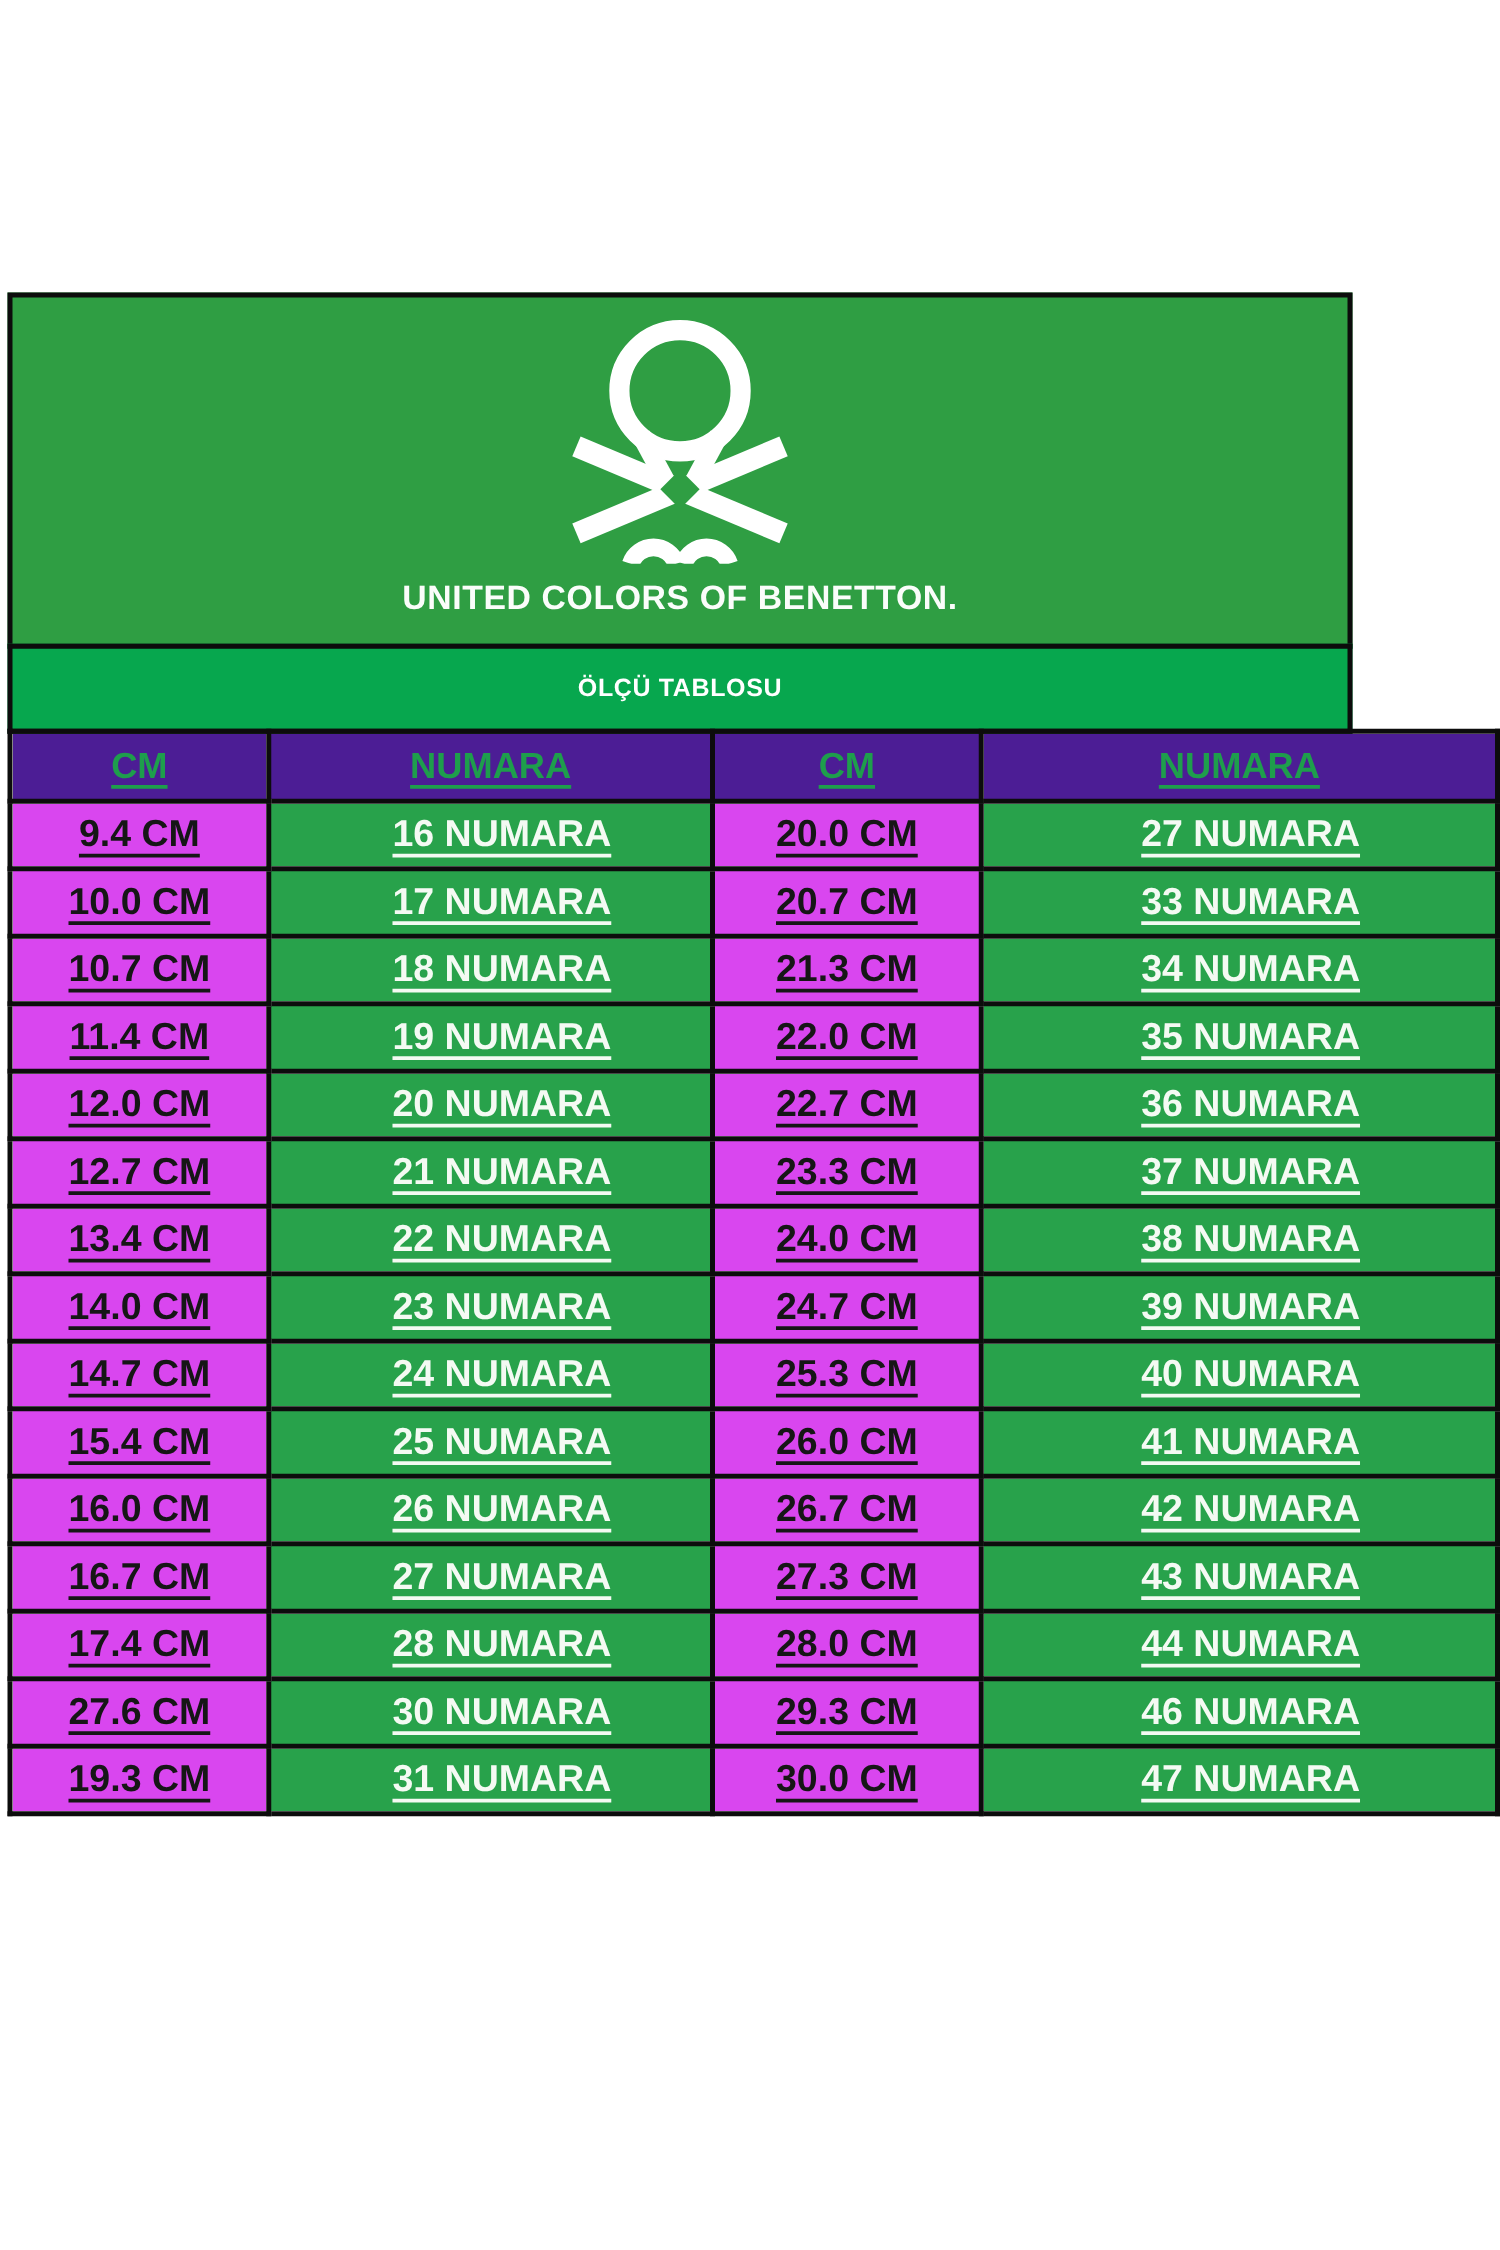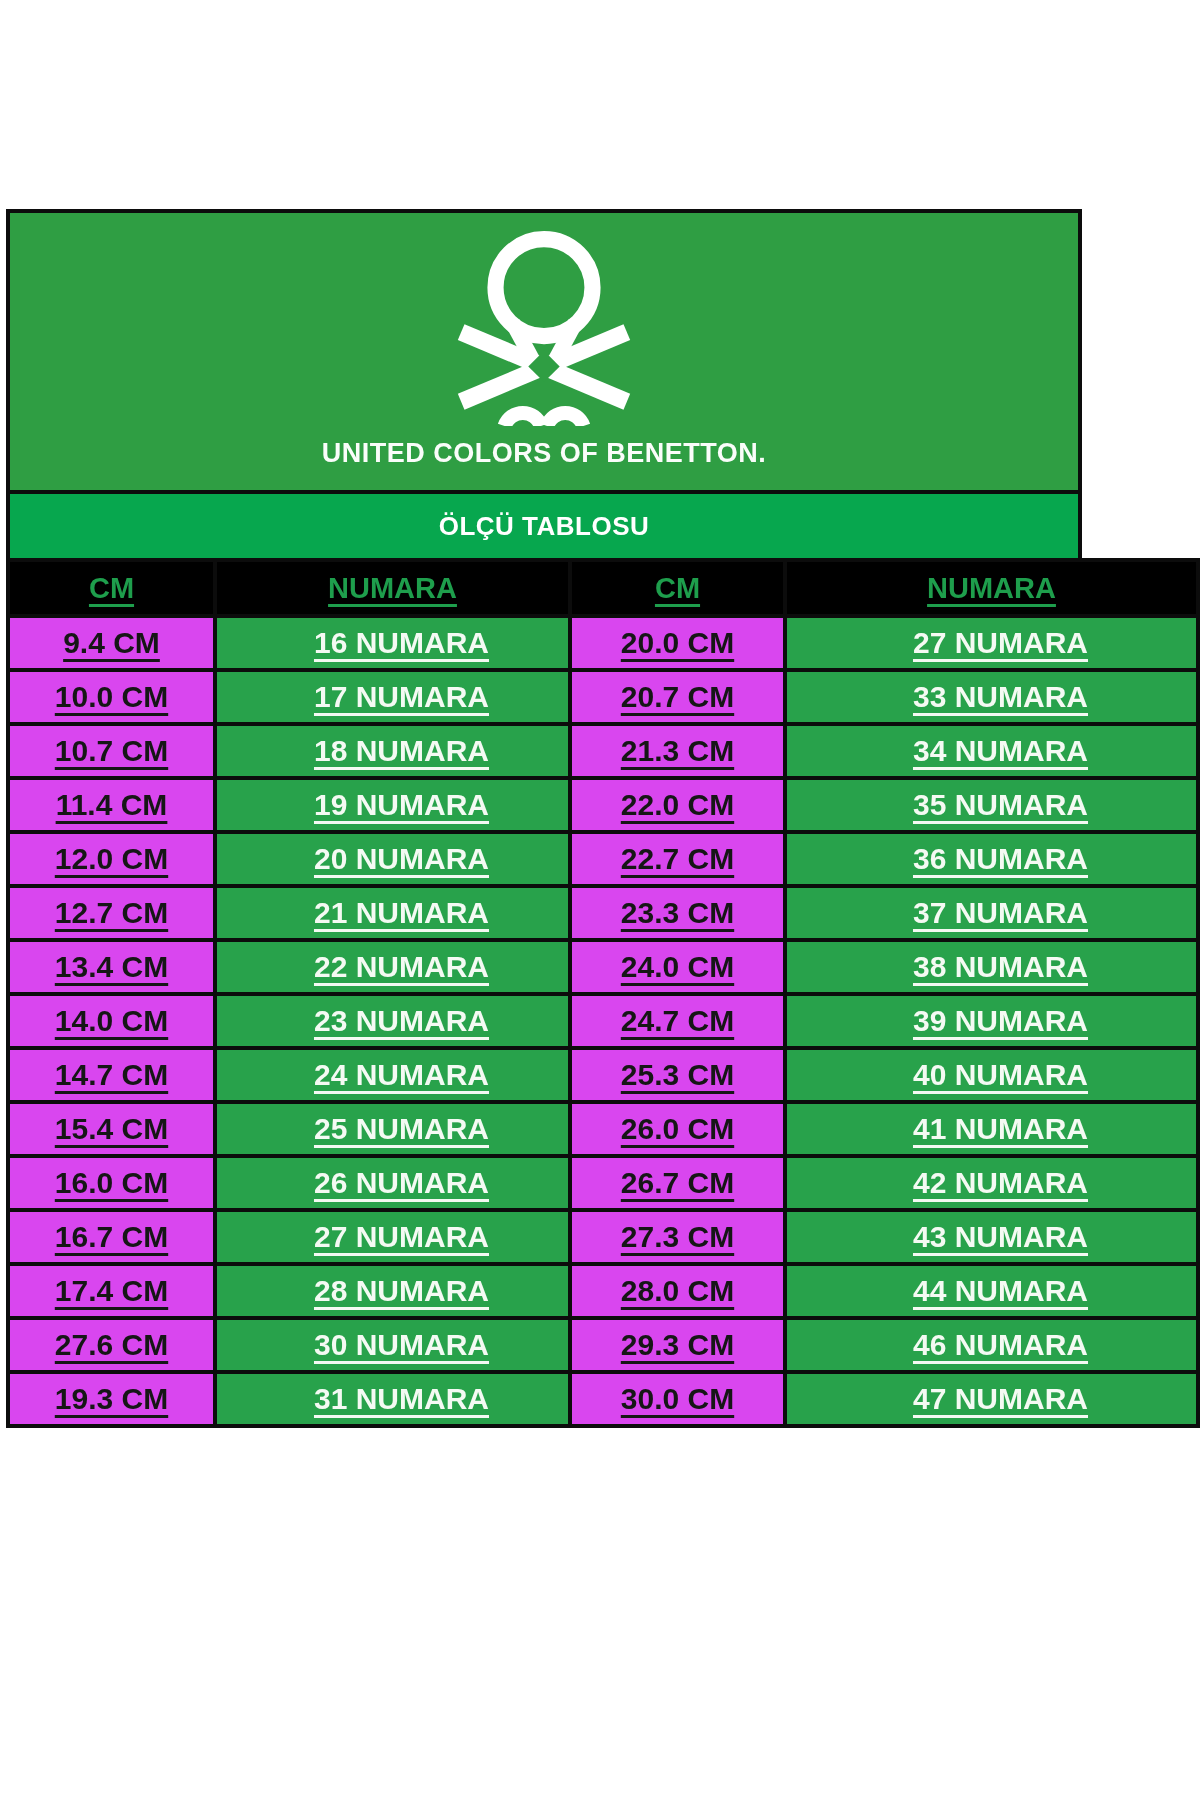--- a/index.html
+++ b/index.html
@@ -15,21 +15,21 @@
   }
   *{margin:0;padding:0;box-sizing:border-box;}
   html,body{width:1200px;height:1800px;}
   body{
     background:var(--page-bg);
     font-family:"Liberation Sans","DejaVu Sans",sans-serif;
     position:relative;
   }
   .sheet{
     position:absolute;
-    top:209px;left:6px;width:1076px;
+    top:234px;left:6px;width:1076px;
   }
   .sheet > * + *{margin-top:-4px;}
 
   
   .brand-block{
     height:285px;
     border:4px solid var(--border-black);
     background:var(--brand-block-green);
     display:flex;flex-direction:column;align-items:center;
   }
@@ -45,41 +45,41 @@
 
   
   .title-band{
     height:72px;
     border:4px solid var(--border-black);
     background:var(--title-band-green);
     display:flex;align-items:center;justify-content:center;
   }
   .band-label{
     color:#ffffff;
-    font-size:26px;
+    font-size:20px;
     font-weight:bold;
     letter-spacing:0.5px;
   }
 
   
   table.size-table{
     width:100%;
     border-collapse:collapse;
     table-layout:fixed;
   }
   table.size-table th,
   table.size-table td{
     border:4px solid var(--border-black);
     height:54px;
     text-align:center;
     vertical-align:middle;
     padding:0;
     overflow:hidden;
   }
-  table.size-table th{background:#000000;height:56px;}
+  table.size-table th{background:#4c1d95;height:56px;}
   td.cm-cell{background:#d946ef;}
   td.num-cell{background:var(--cell-green);}
 
   .hdr-val{
     color:var(--header-text-green);
     font-size:29px;
     font-weight:bold;
     text-decoration:underline;
     text-decoration-thickness:3px;
     text-underline-offset:6px;

